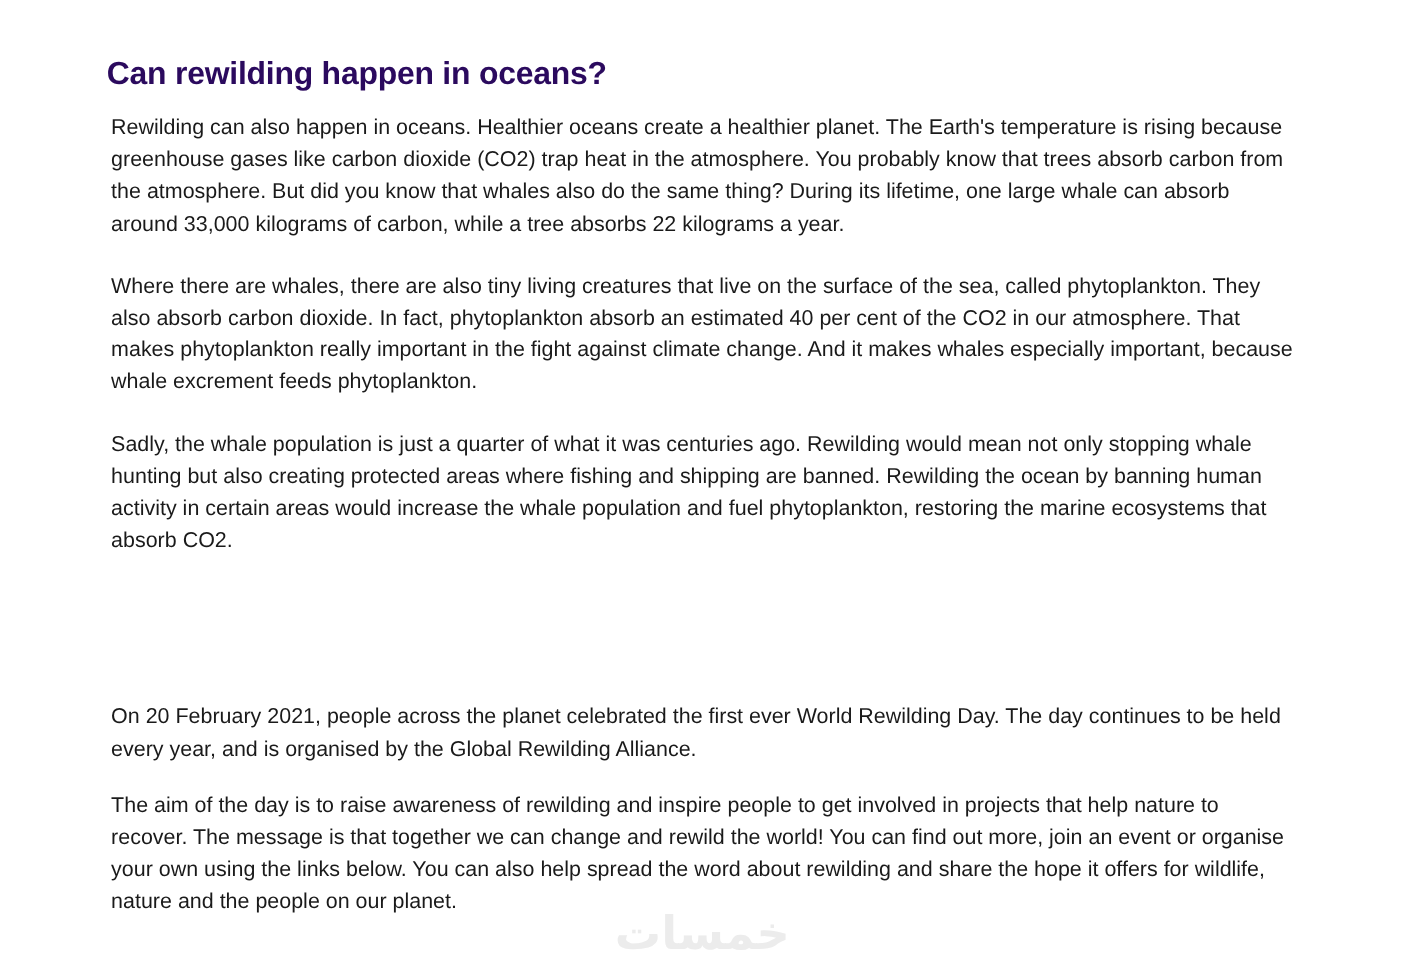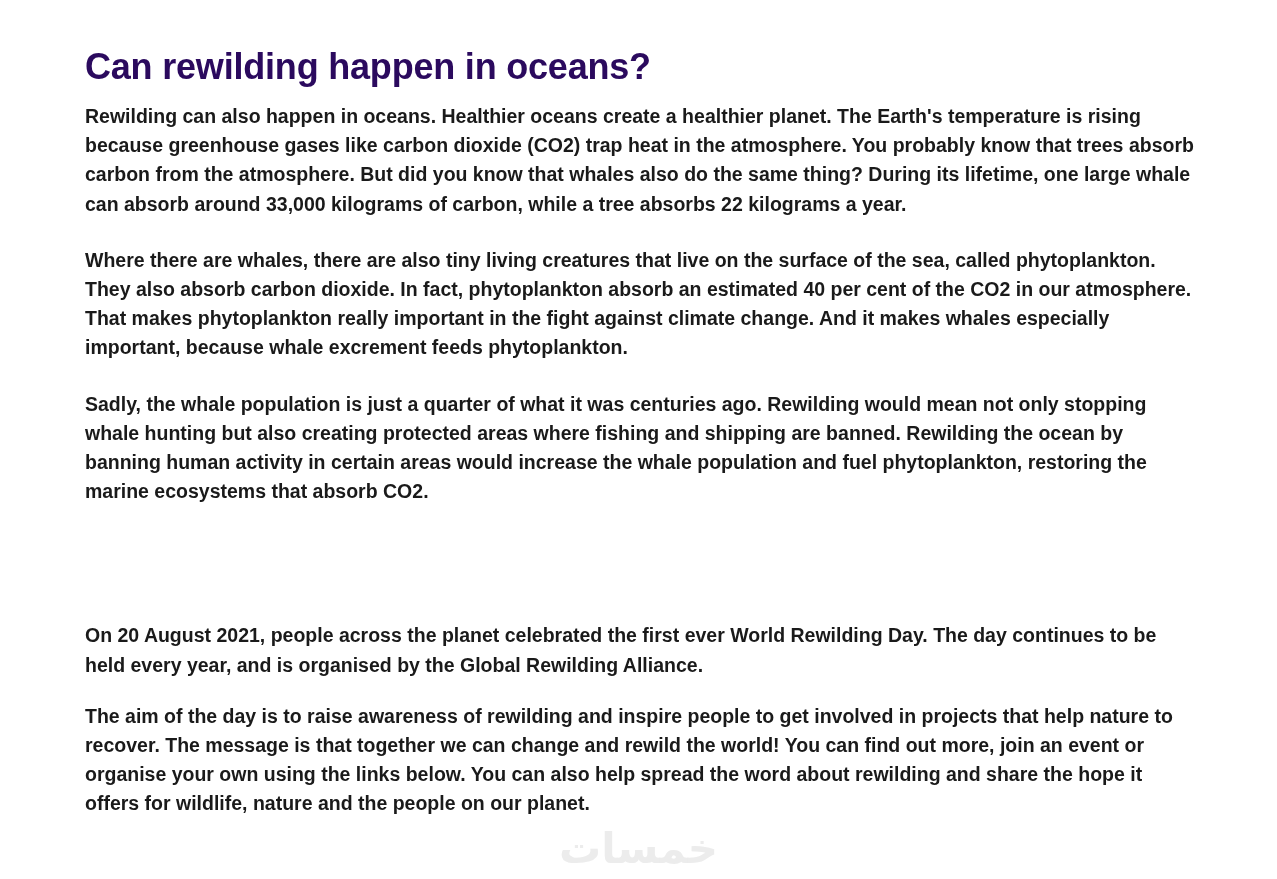--- a/index.html
+++ b/index.html
@@ -21,43 +21,42 @@
     position: absolute;
     left: 85px;
     top: 0;
     width: 1112px;
   }
 
   .section-heading {
     color: #2b0a5e;
     font-family: "Liberation Sans", sans-serif;
     font-weight: bold;
-    font-size: 36px;
+    font-size: 29px;
     line-height: 44px;
     letter-spacing: -0.2px;
-    margin: 0;
+    margin: 12px;
     padding: 0;
   }
 
   .heading-1 {
     margin-top: 45px;
   }
 
   .heading-2 {
     margin-top: 0;
   }
 
   .body-paragraph {
     color: #1a1a1a;
     font-family: "Liberation Sans", sans-serif;
     font-size: 19.5px;
     line-height: 29.2px;
-    margin: 0;
+    margin: 16px;
     padding: 0;
-    font-weight: bold;
   }
 
   .para-gap-large {
     margin-top: 27px;
   }
 
   .para-gap-small {
     margin-top: 22px;
   }
 
@@ -96,19 +95,19 @@
 
   <p class="body-paragraph block-first-under-heading">Rewilding can also happen in oceans. Healthier oceans create a healthier planet. The Earth's temperature is rising because greenhouse gases like carbon dioxide (CO2) trap heat in the atmosphere. You probably know that trees absorb carbon from the atmosphere. But did you know that whales also do the same thing? During its lifetime, one large whale can absorb around 33,000 kilograms of carbon, while a tree absorbs 22 kilograms a year.</p>
 
   <p class="body-paragraph para-gap-large">Where there are whales, there are also tiny living creatures that live on the surface of the sea, called phytoplankton. They also absorb carbon dioxide. In fact, phytoplankton absorb an estimated 40 per cent of the CO2 in our atmosphere. That makes phytoplankton really important in the fight against climate change. And it makes whales especially important, because whale excrement feeds phytoplankton.</p>
 
   <p class="body-paragraph para-gap-large">Sadly, the whale population is just a quarter of what it was centuries ago. Rewilding would mean not only stopping whale hunting but also creating protected areas where fishing and shipping are banned. Rewilding the ocean by banning human activity in certain areas would increase the whale population and fuel phytoplankton, restoring the marine ecosystems that absorb CO2.</p>
 
   <div class="section-divider"></div>
 
 
-  <p class="body-paragraph block-first-under-heading">On 20 August 2021, people across the planet celebrated the first ever World Rewilding Day. The day continues to be held every year, and is organised by the Global Rewilding Alliance.</p>
+  <p class="body-paragraph block-first-under-heading">On 20 February 2021, people across the planet celebrated the first ever World Rewilding Day. The day continues to be held every year, and is organised by the Global Rewilding Alliance.</p>
 
   <p class="body-paragraph para-gap-small">The aim of the day is to raise awareness of rewilding and inspire people to get involved in projects that help nature to recover. The message is that together we can change and rewild the world! You can find out more, join an event or organise your own using the links below. You can also help spread the word about rewilding and share the hope it offers for wildlife, nature and the people on our planet.</p>
 
 </div>
 
 <div class="watermark">خمسات</div>
 
 </body></html>

